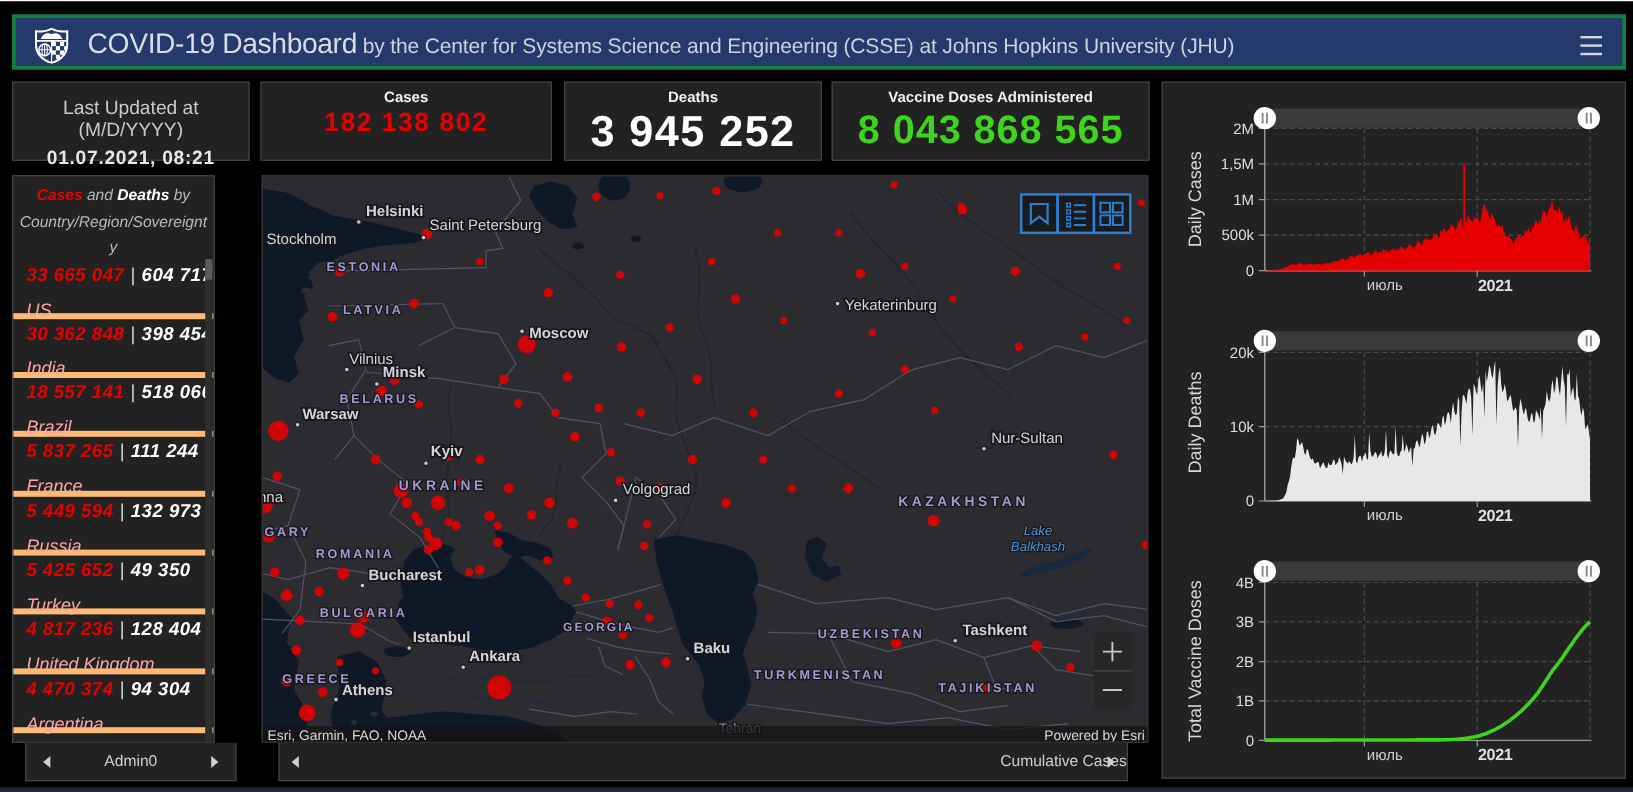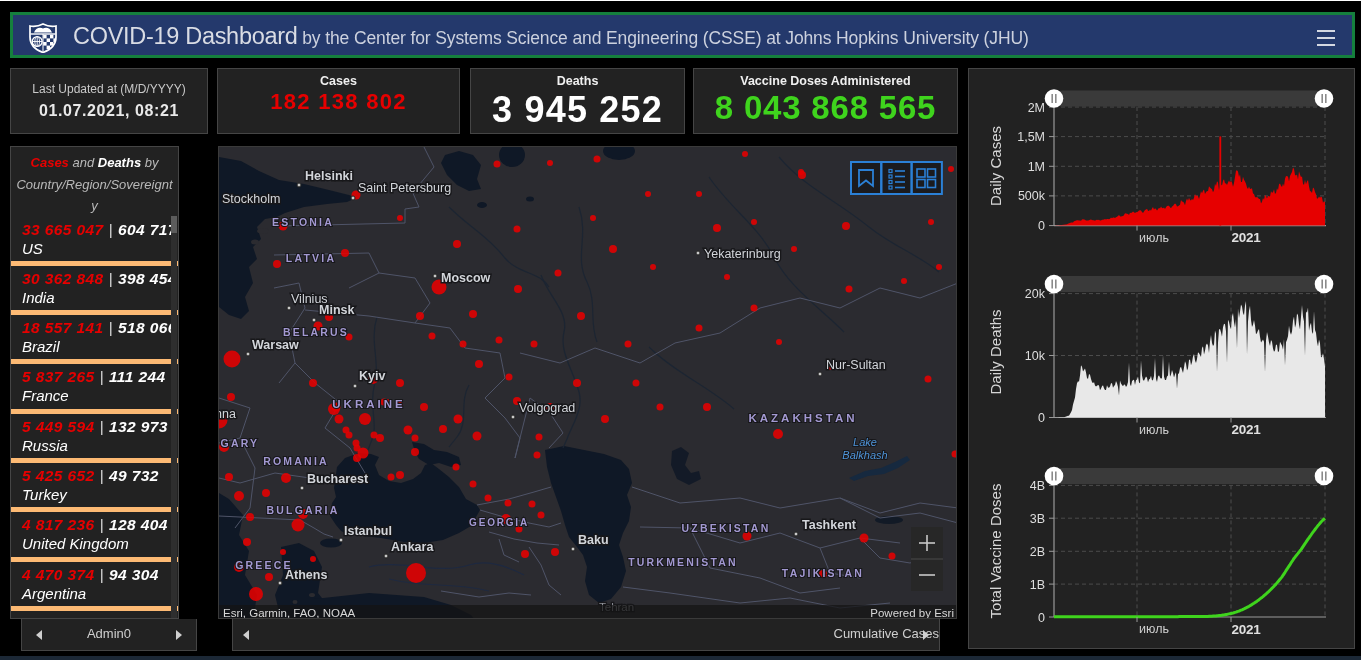--- a/index.html
+++ b/index.html
@@ -10,42 +10,42 @@
 #hdr { position:absolute; left:10px; top:11px; width:1345px; height:46px; background:#24396c;
   border:3px solid #15803d; }
 #hdr .logo { position:absolute; left:15px; top:8px; }
 #hdr .title { position:absolute; left:60px; top:-2.5px; height:44px; line-height:46px; white-space:nowrap; }
 #hdr .t1 { font-size:23.5px; color:#d9dce4; letter-spacing:-0.3px; }
 #hdr .t2 { font-size:17.5px; color:#ccd1de; letter-spacing:-0.12px; }
 #burger { position:absolute; right:17px; top:15px; width:18px; height:15px; }
 #burger div { height:2px; background:#d4d8e2; margin-bottom:5px; }
 
 #lastu { left:10px; top:67px; width:198px; height:66px; text-align:center; }
-#lastu .l1 { margin-top:13px; font-size:12px; color:#c9c9c9; }
+#lastu .l1 { margin-top:13px; font-size:16px; color:#c9c9c9; }
 #lastu .l2 { margin-top:6px; font-size:16px; font-weight:bold; color:#e8e8e8; letter-spacing:0.6px; }
 .stat { text-align:center; }
 .stat .lab { margin-top:5px; font-size:12.5px; font-weight:bold; color:#f0f0f0; }
 .stat .num { margin-top:1px; font-size:22px; font-weight:bold; letter-spacing:1.3px; }
 #cases { left:217px; top:67px; width:243px; height:66px; }
 #cases .num { color:#e60000; }
 #deaths { left:470px; top:67px; width:215px; height:66px; }
 #deaths .num { color:#fff; font-size:36px; letter-spacing:1.2px; }
 #vacc { left:693px; top:67px; width:265px; height:66px; }
 #vacc .num { color:#3fd41d; font-size:33px; letter-spacing:0.8px; }
 
 #list { left:10px; top:145px; width:169px; height:473px; overflow:hidden;font-style:italic; }
 #ltitle { text-align:center; font-size:13px; color:#b9b9b9; line-height:21.5px; padding-top:5px; }
 #ltitle .red { color:#e60000; font-weight:bold; }
 #ltitle .wh { color:#fff; font-weight:bold; }
 .item { position:relative; height:49.3px; padding:3px 0 0 11px; border-bottom:5px solid #fdba74; }
 .item .nums { font-size:15.5px; font-weight:bold; letter-spacing:0.4px; margin-top:1px; }
 .cnum { color:#e60000; }
 .sep { color:#d8d8d8; padding:0 5px; font-weight:normal; }
 .dnum { color:#fff; }
-.cname { font-size:15px; color:#ffffff; margin-top:1px; }
+.cname { font-size:15px; color:#fca5a5; margin-top:11px; }
 #lscroll { position:absolute; right:1px; top:69px; width:6px; height:403px; background:#2e2e2e; }
 #lthumb { position:absolute; right:1px; top:69px; width:6px; height:17px; background:#5c5c5c; }
 .pager { position:absolute; background:#222; border:1px solid #454545; border-top:none; height:32px;
   text-align:center; color:#cfcfcf; font-size:13px; line-height:30px; }
 #lpager { left:21px; top:618px; width:176px; }
 #mpager { left:232px; top:618px; width:708px;text-align:right; }
 .arrL, .arrR { position:absolute; top:11px; width:0; height:0; border-top:5px solid transparent;
   border-bottom:5px solid transparent; }
 .arrL { border-right:6px solid #cfcfcf; }
 .arrR { border-left:6px solid #cfcfcf; }
@@ -127,21 +127,21 @@
       </div>
       <div class="item">
         <div class="nums"><span class="cnum">5 837 265</span><span class="sep">|</span><span class="dnum">111 244</span></div>
         <div class="cname">France</div>
       </div>
       <div class="item">
         <div class="nums"><span class="cnum">5 449 594</span><span class="sep">|</span><span class="dnum">132 973</span></div>
         <div class="cname">Russia</div>
       </div>
       <div class="item">
-        <div class="nums"><span class="cnum">5 425 652</span><span class="sep">|</span><span class="dnum">49 732</span></div>
+        <div class="nums"><span class="cnum">5 425 652</span><span class="sep">|</span><span class="dnum">49 350</span></div>
         <div class="cname">Turkey</div>
       </div>
       <div class="item">
         <div class="nums"><span class="cnum">4 817 236</span><span class="sep">|</span><span class="dnum">128 404</span></div>
         <div class="cname">United Kingdom</div>
       </div>
       <div class="item">
         <div class="nums"><span class="cnum">4 470 374</span><span class="sep">|</span><span class="dnum">94 304</span></div>
         <div class="cname">Argentina</div>
       </div>

